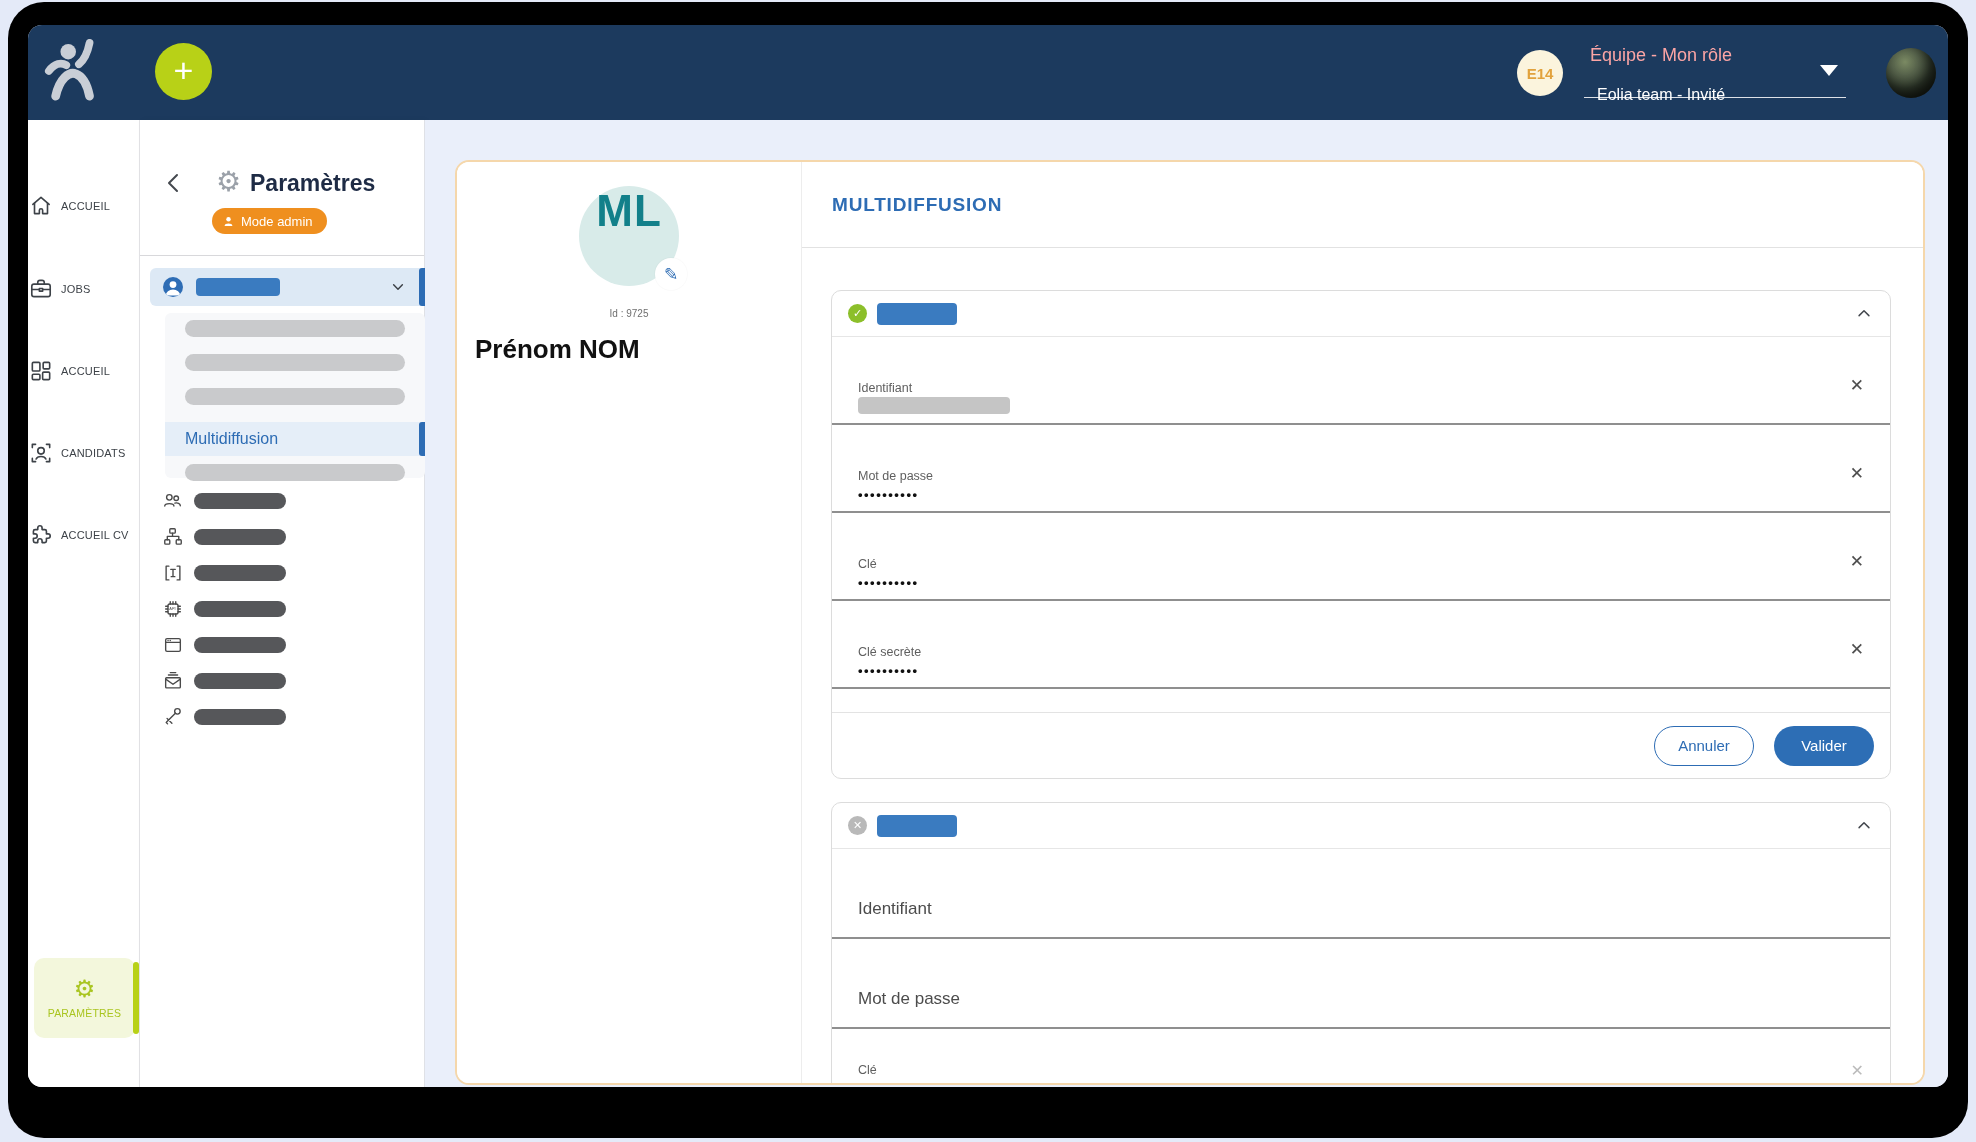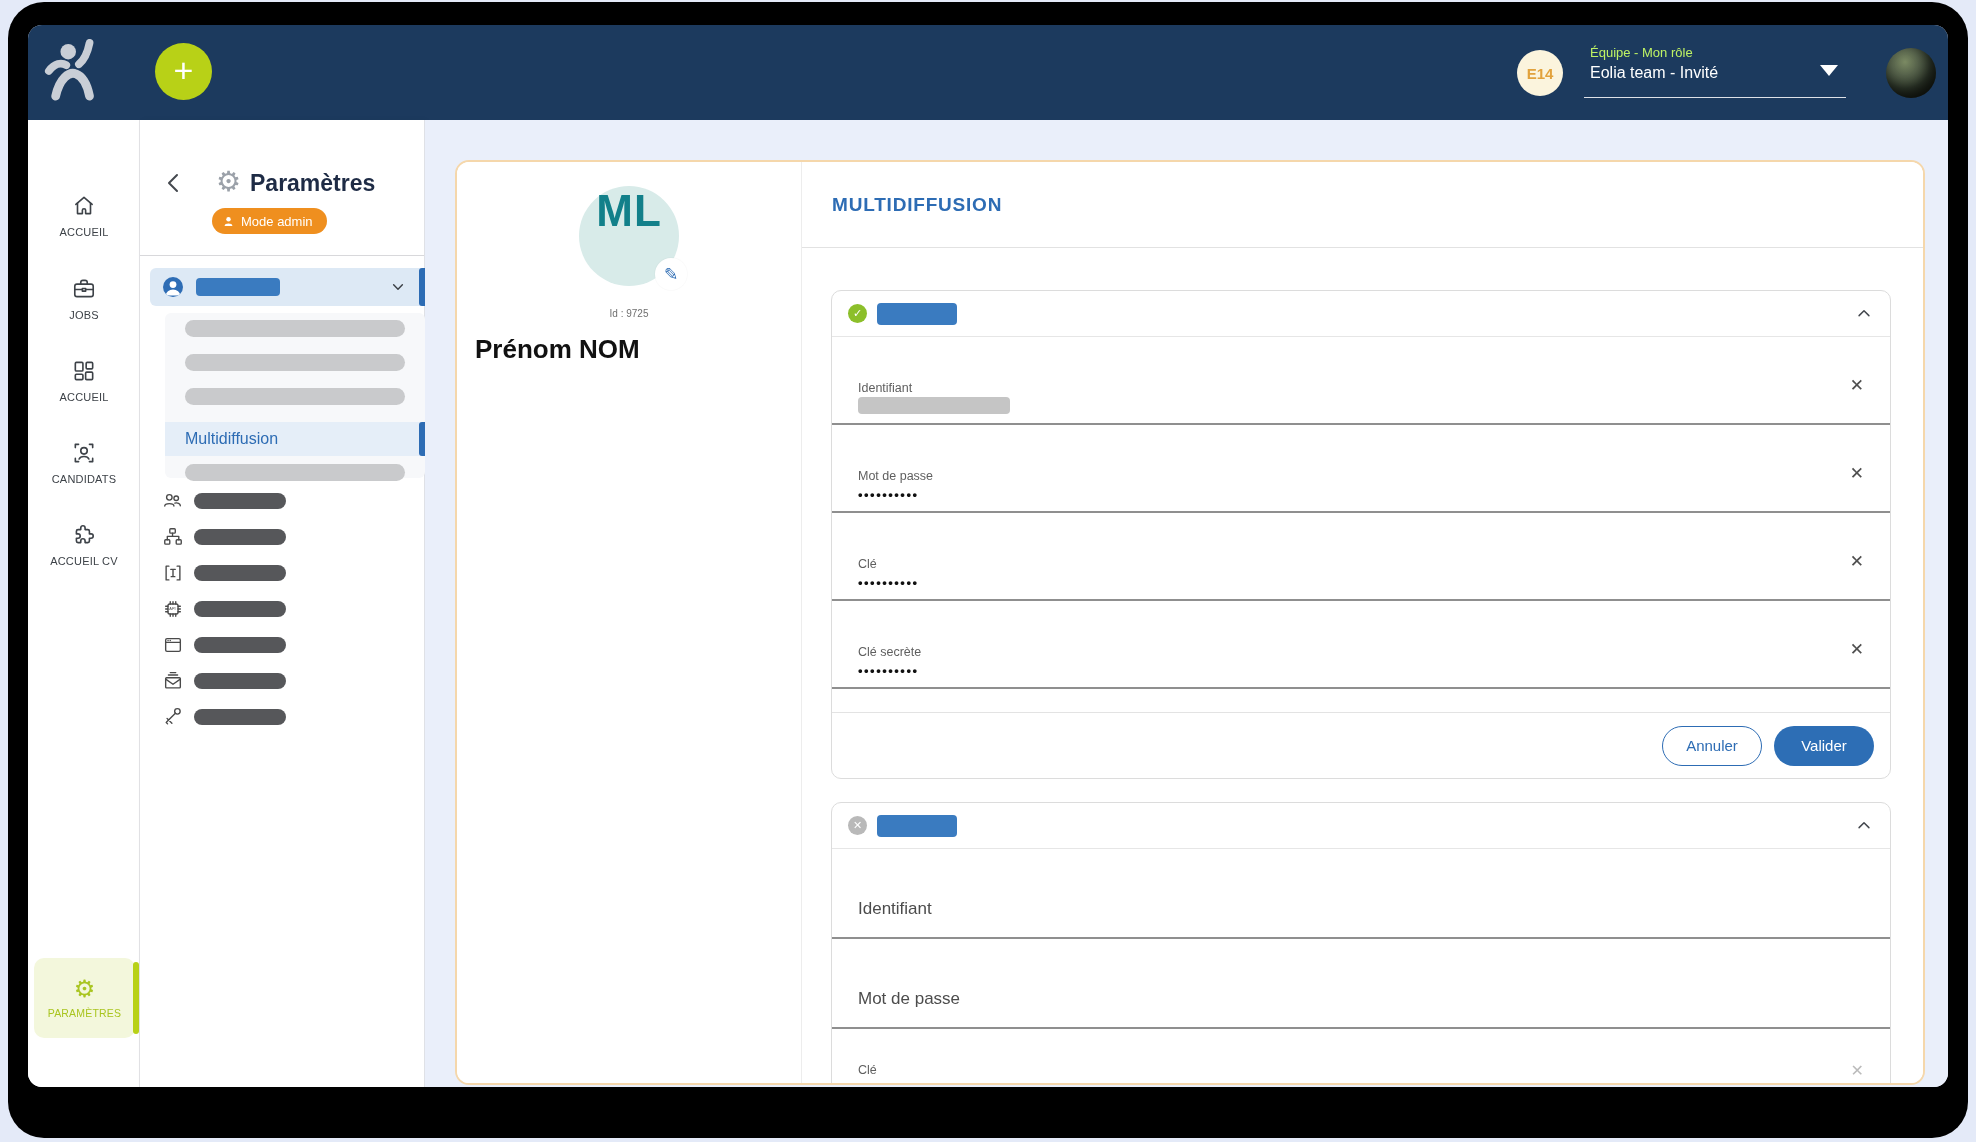--- a/index.html
+++ b/index.html
@@ -11,32 +11,32 @@
   
   .topbar { position:absolute; left:0; top:0; width:100%; height:95px; background:#1c3a5e; }
   .logo { position:absolute; left:16px; top:14px; width:62px; height:64px; }
   .add-btn { position:absolute; left:127px; top:18px; width:57px; height:57px; border-radius:50%;
              background:#b8d117; color:#fff; font-size:34px; font-weight:400; border:none;
              display:flex; align-items:center; justify-content:center; cursor:pointer; line-height:1; padding-bottom:4px;}
   .team-badge { position:absolute; left:1489px; top:25px; width:46px; height:46px; border-radius:50%;
                 background:#fbf4dd; color:#e2a23c; font-weight:bold; font-size:15px;
                 display:flex; align-items:center; justify-content:center; }
   .team-texts { position:absolute; left:1562px; top:20px; color:#fff; }
-  .team-label { font-size:13px; color:#bef264; margin-bottom:4px; }
+  .team-label { font-size:18px; color:#fca5a5; margin-bottom:20px; }
   .team-value { font-size:16px; color:#fff;text-align:center; }
   .team-underline { position:absolute; left:1556px; top:72px; width:262px; height:1px; background:rgba(255,255,255,.85); }
   .caret-down { position:absolute; left:1792px; top:40px; width:0; height:0;
                 border-left:9px solid transparent; border-right:9px solid transparent; border-top:11px solid #fff; }
   .avatar-photo { position:absolute; left:1858px; top:23px; width:50px; height:50px; border-radius:50%;
                   background:radial-gradient(circle at 38% 28%, #7b8a63 0%, #55614a 28%, #2e372a 55%, #161a12 85%);
                   box-shadow:inset -6px -8px 12px rgba(0,0,0,.5); }
 
   
   .rail { position:absolute; left:0; top:95px; width:112px; bottom:0; background:#fff; border-right:1px solid #e3e3e6; }
-  .rail-item { position:absolute; left:0; width:112px; display:flex; flex-direction:column; align-items:center; gap:7px;
+  .rail-item { position:absolute; left:0; width:112px; display:flex; flex-direction:row; align-items:center; gap:7px;
                cursor:pointer; color:#3d4248; }
   .rail-item span { font-size:11px; letter-spacing:.2px; color:#3d4248; }
   .ric { stroke:#3d4248; fill:none; stroke-width:1.5; stroke-linecap:round; stroke-linejoin:round; }
   .rail-settings { position:absolute; left:6px; top:838px; width:101px; height:80px; background:#f3f7dc; border-radius:10px;
                    display:flex; flex-direction:column; align-items:center; justify-content:center; gap:6px; cursor:pointer; }
   .rail-settings .gear { font-size:24px; color:#a9c520; line-height:1; }
   .rail-settings span { font-size:10.5px; color:#a9c520; letter-spacing:.2px; }
   .rail-settings .sel-bar { position:absolute; right:-4px; top:4px; width:6px; height:72px; background:#b8d117; border-radius:3px; }
 
   
@@ -97,21 +97,21 @@
   .sec-head .chip-blue { margin-left:10px; width:80px; height:22px; }
   .sec-head .chev-up { margin-left:auto; }
 
   .field-row { position:relative; height:88px; border-bottom:2px solid #8f8f8f; margin:0 0 0 0; }
   .field-row .f-label { position:absolute; left:26px; top:44px; font-size:12.5px; color:#5f5f5f; }
   .field-row .f-value { position:absolute; left:26px; top:62px; font-size:13px; font-weight:bold; color:#111; letter-spacing:1.5px; }
   .field-row .f-redacted { position:absolute; left:26px; top:60px; width:152px; height:17px; background:#c5c5c5; border-radius:4px; }
   .field-row .f-clear { position:absolute; right:26px; top:40px; font-size:17px; color:#4f4f4f; cursor:pointer; line-height:1; }
 
   .sec-actions { position:absolute; left:0; bottom:0; width:100%; height:66px; border-top:1px solid #e3e3e3;
-                 display:flex; align-items:center; justify-content:flex-end; gap:12px; padding-right:16px; }
+                 display:flex; align-items:center; justify-content:flex-end; gap:20px; padding-right:16px; }
   .btn { height:40px; min-width:100px; border-radius:20px; font-size:15px; cursor:pointer;
          display:flex; align-items:center; justify-content:center; padding:0 20px; font-family:inherit; }
   .btn-outline { background:#fff; border:1.5px solid #2d6cb4; color:#2d6cb4; }
   .btn-fill { background:#2d6eb5; border:none; color:#fff; }
 
   .field-row2 { position:relative; height:90px; border-bottom:2px solid #8f8f8f; }
   .field-row2 .f-label-big { position:absolute; left:26px; top:50px; font-size:17px; color:#4c4c4c; }
   .field-row3 { position:relative; height:90px; }
   .field-row3 .f-label { position:absolute; left:26px; top:34px; font-size:12.5px; color:#5f5f5f; }
   .field-row3 .f-clear { position:absolute; right:26px; top:34px; font-size:16px; color:#bbb; line-height:1; }

